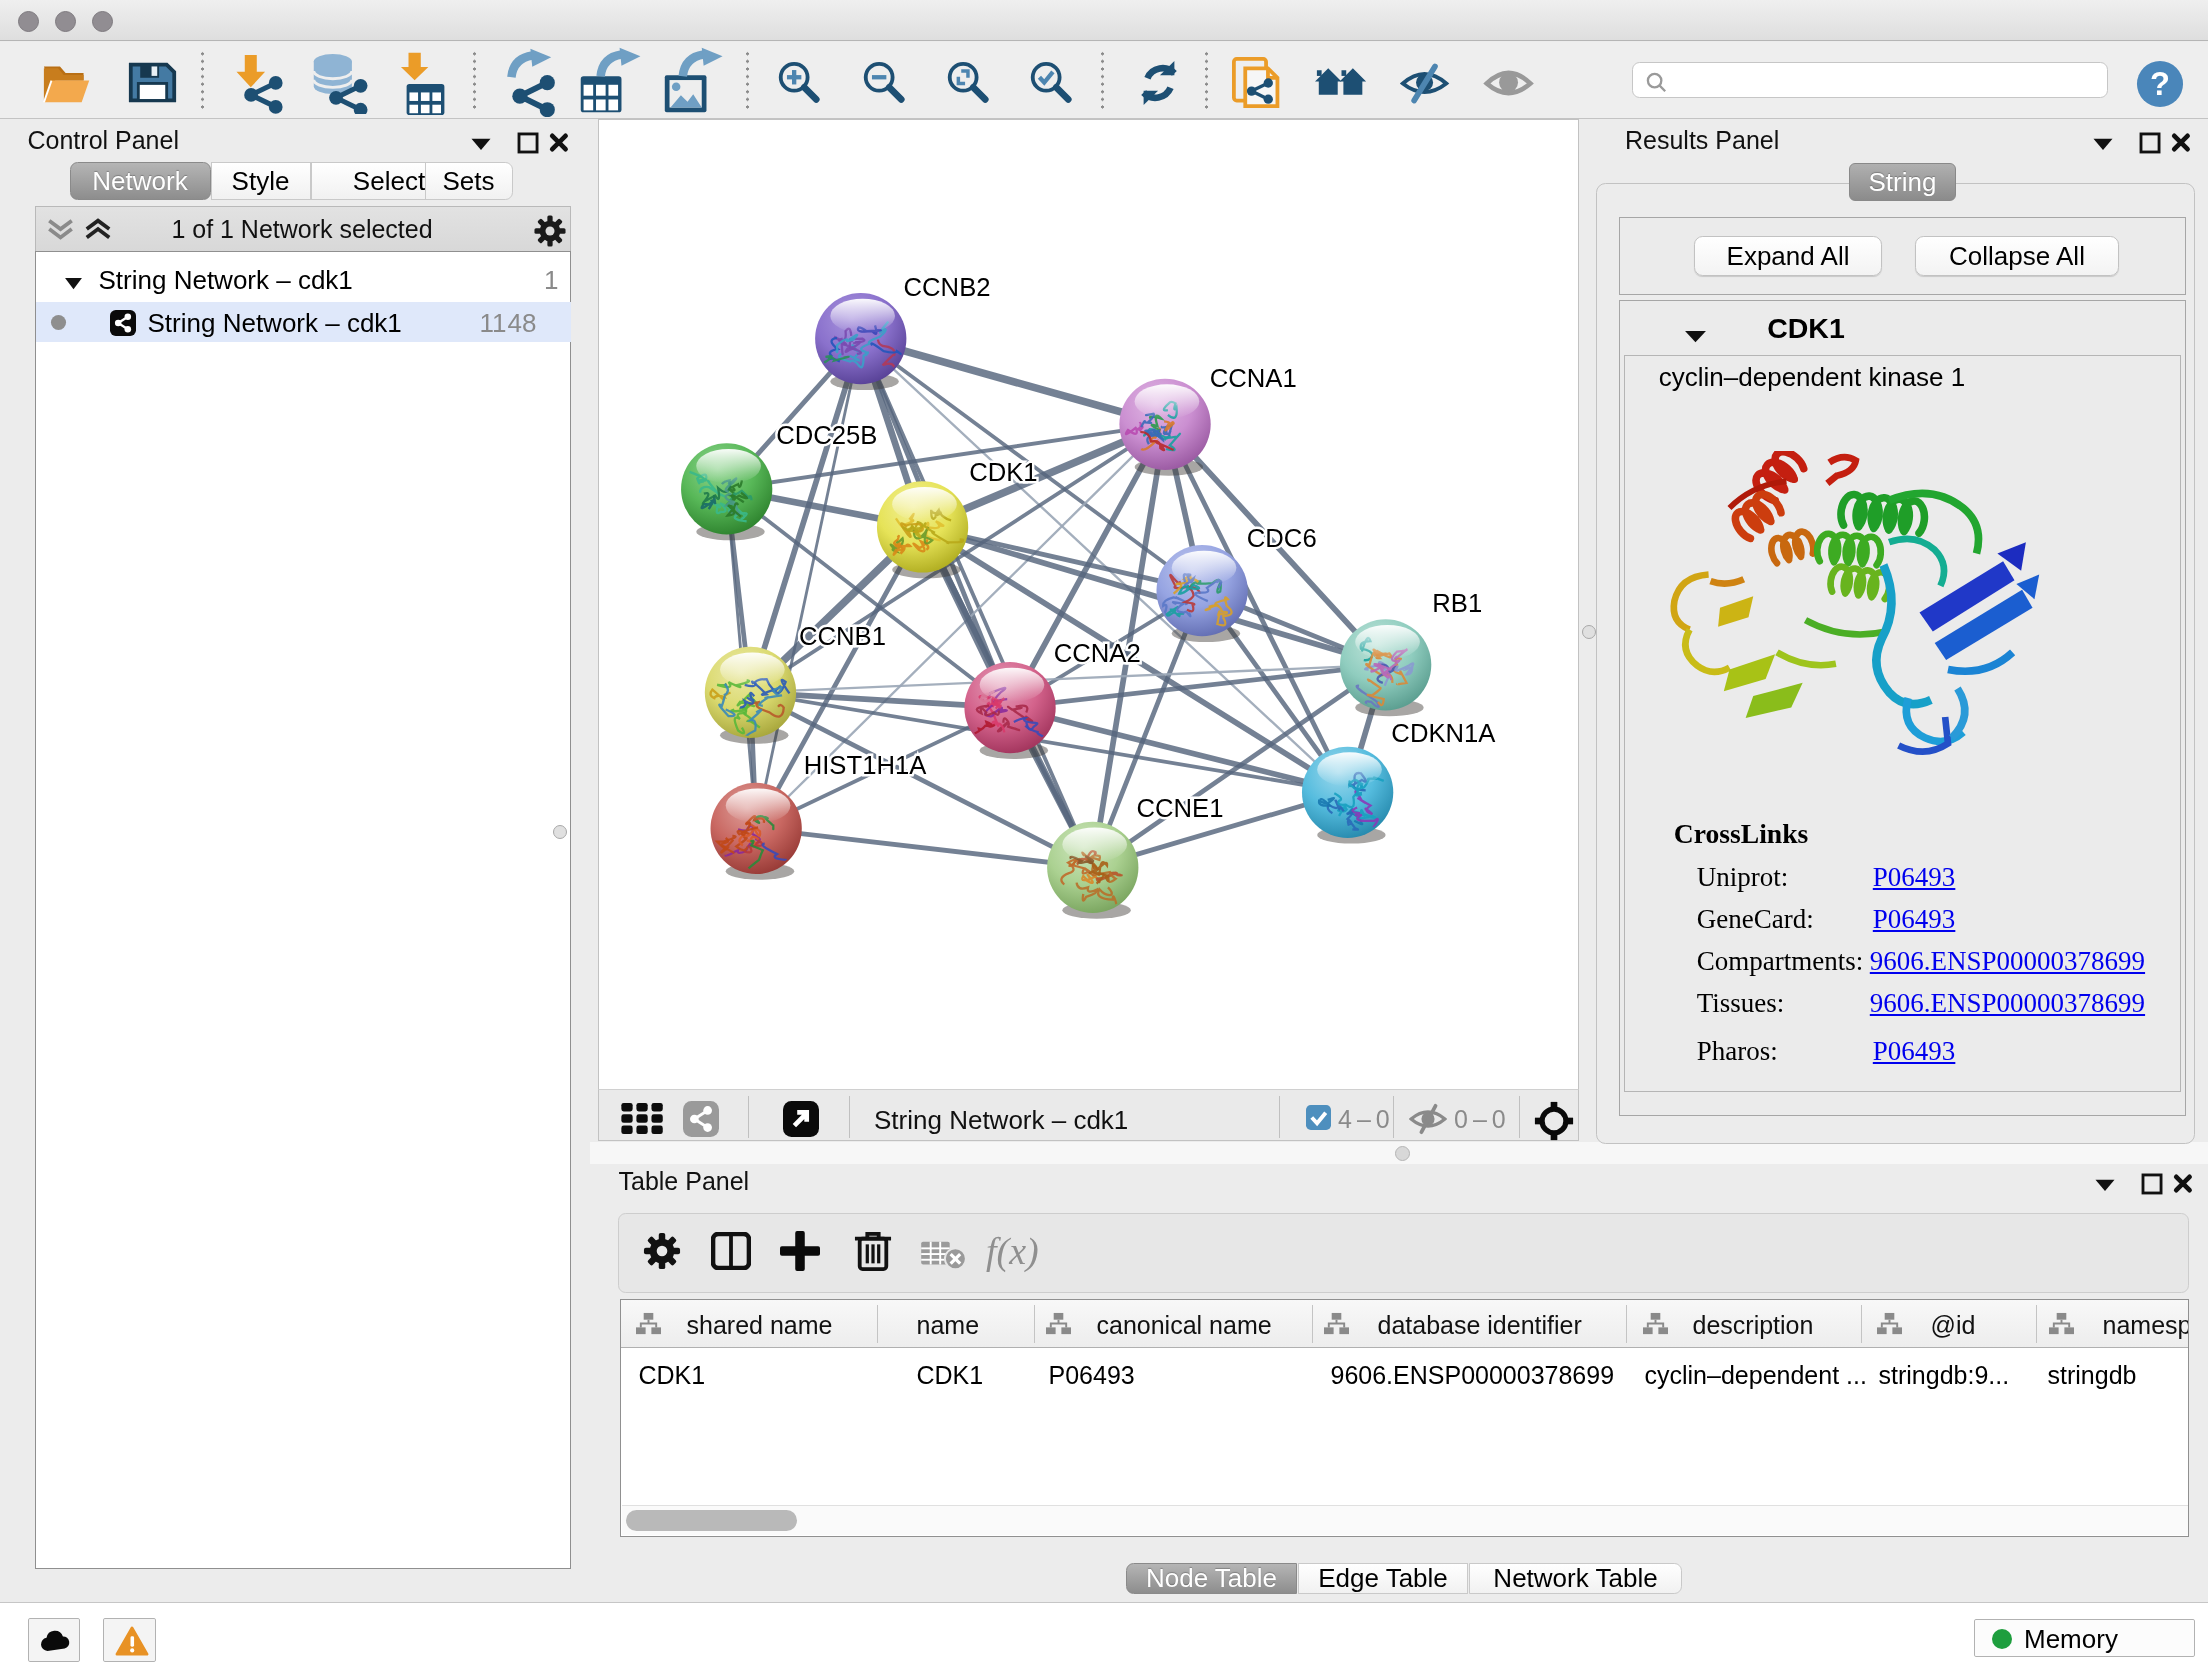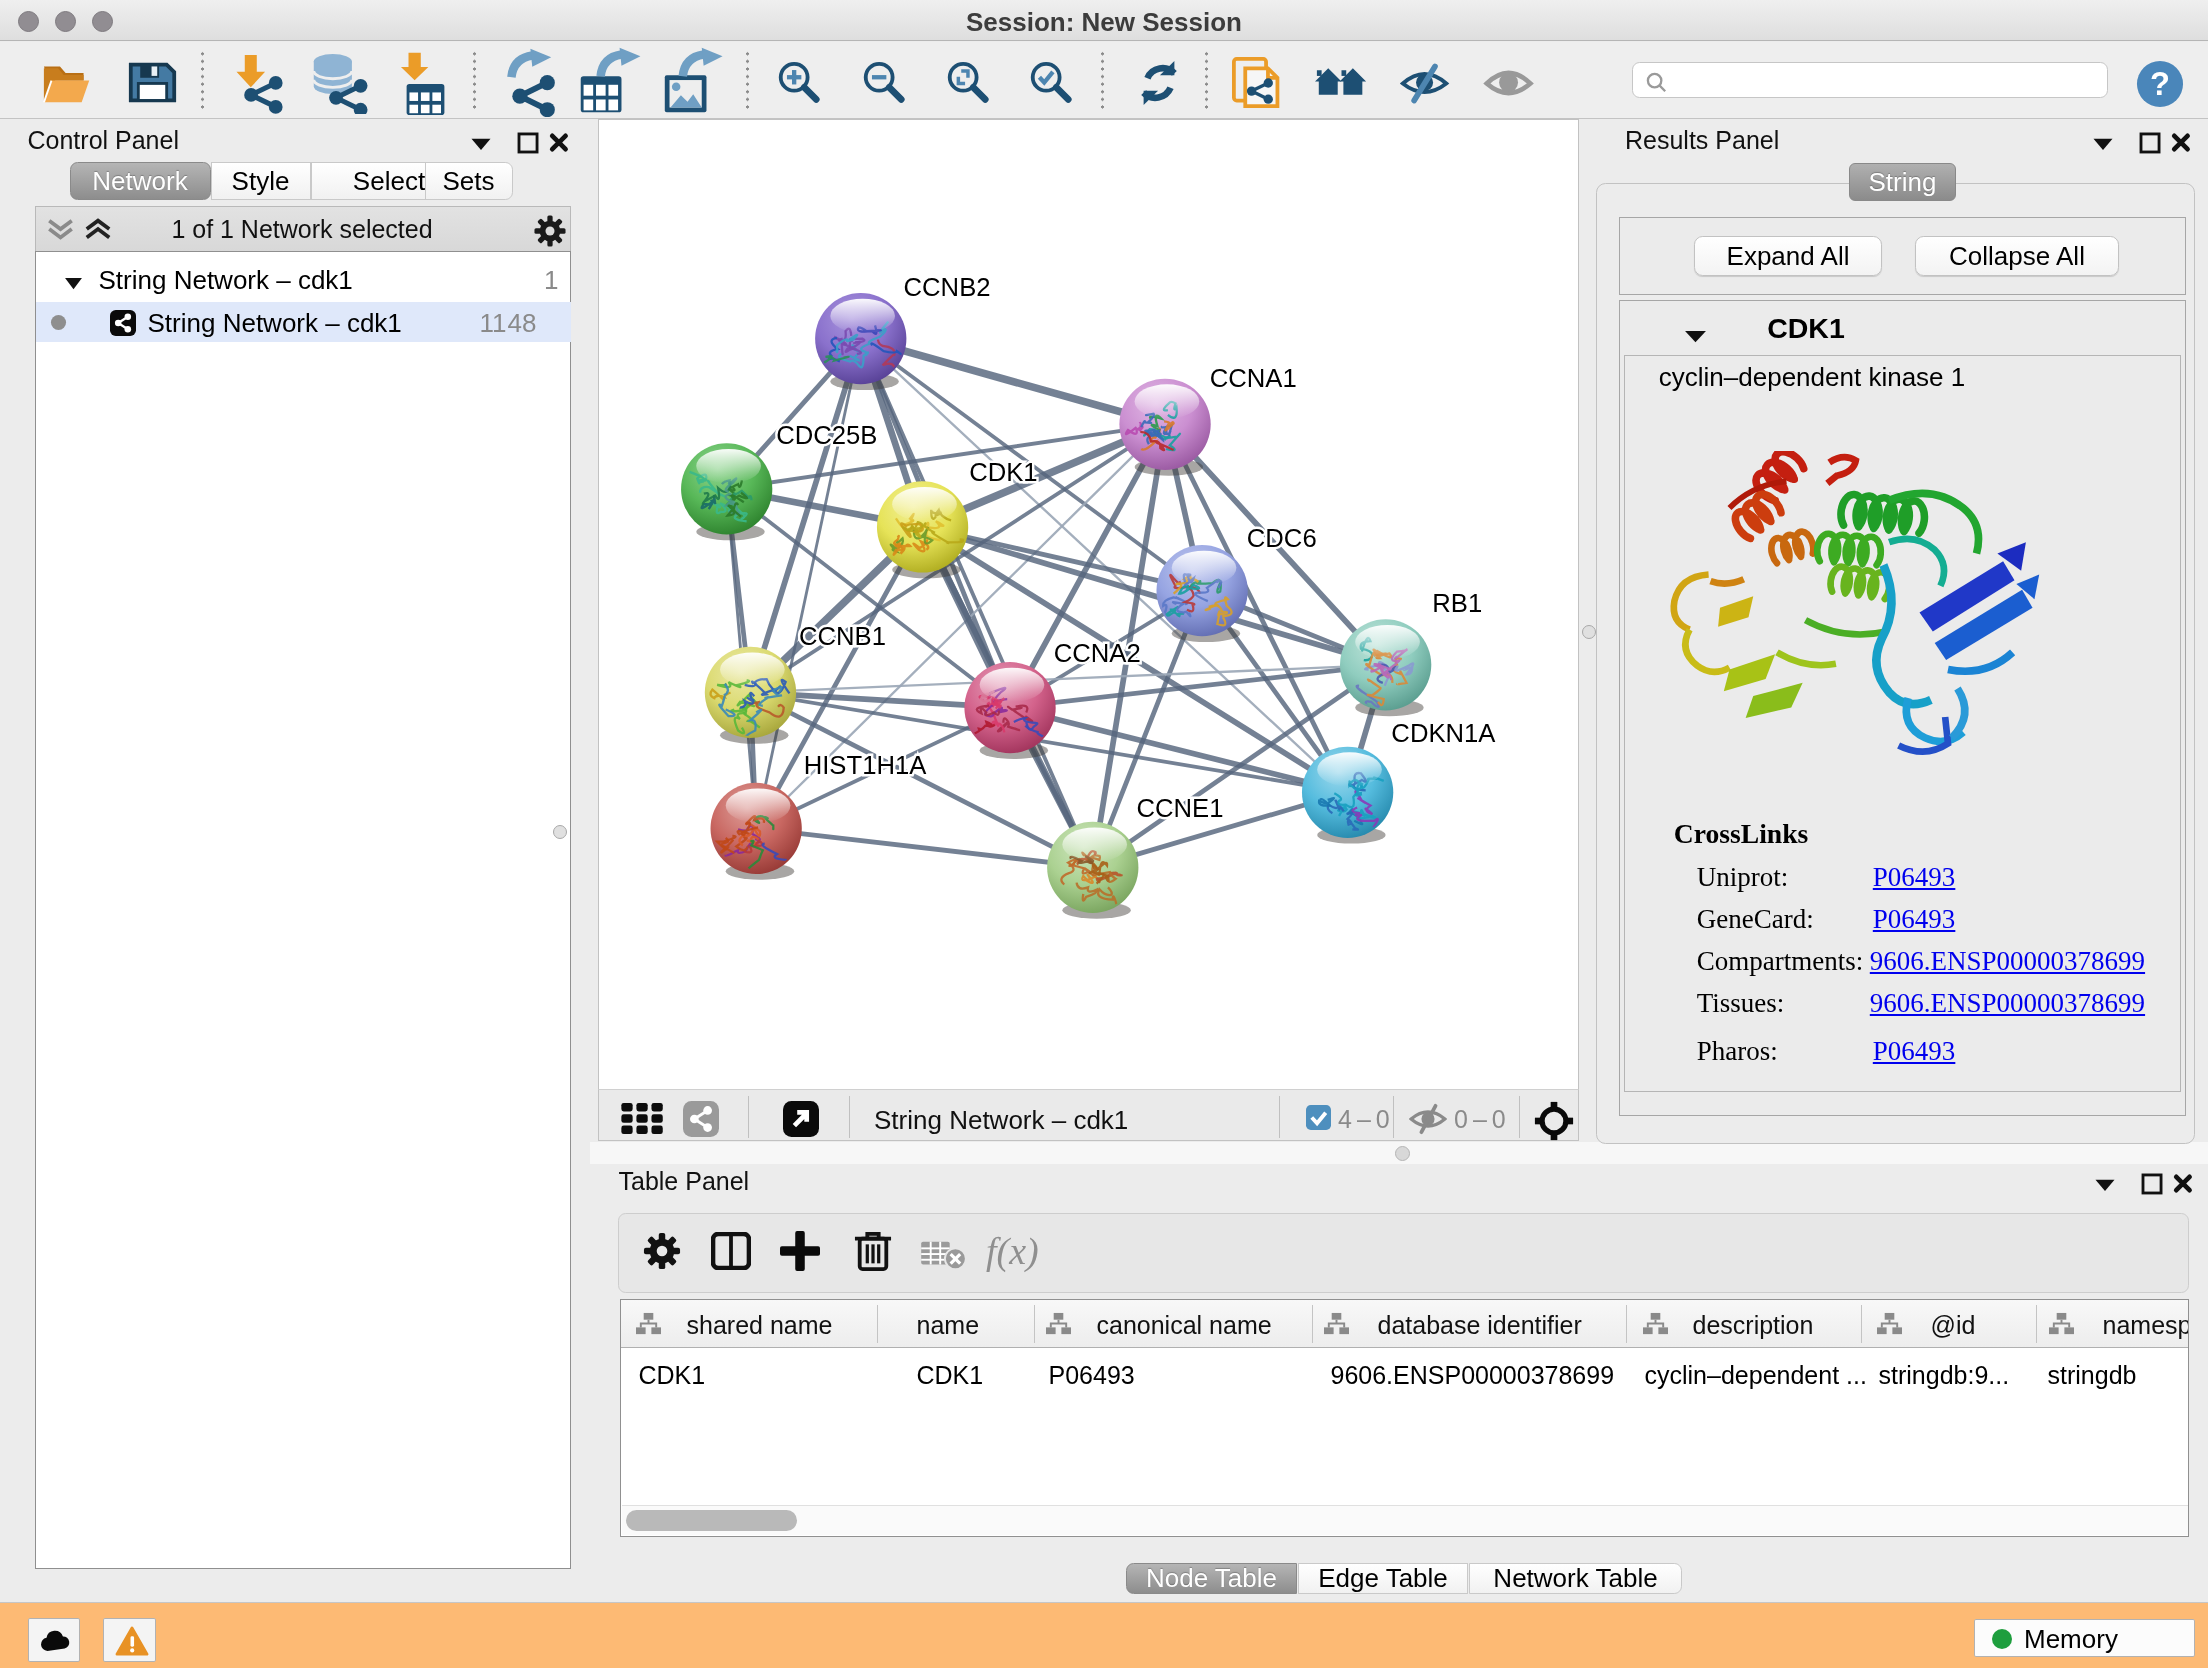--- a/index.html
+++ b/index.html
@@ -25,32 +25,31 @@
 .btn { position:absolute; height:40px; background:linear-gradient(#ffffff,#f3f3f3); border:1px solid #c2c2c2; border-radius:8.6px; font-size:26px; color:#000; text-align:center; box-shadow:0 1px 1px rgba(0,0,0,0.15); }
 .serif { font-family:"Liberation Serif",serif; }
 .link { color:#0000ee; text-decoration:underline; }
 
 .tp-toolbar { position:absolute; left:27.6px; top:49px; width:1571px; height:80px; background:#e7e7e7; border:1px solid #cdcdcd; border-radius:7.6px; }
 .dtable { position:absolute; left:29.5px; top:135px; width:1569px; height:238px; background:#fff; border:1px solid #909090; overflow:hidden; }
 .thead { position:absolute; left:0; top:0; width:1567px; height:48px; background:linear-gradient(#f8f8f8,#ededed); border-bottom:1px solid #b0b0b0; }
 .th-sep { position:absolute; top:4.8px; height:38px; width:1px; background:#c4c4c4; }
 .htxt { position:absolute; top:11.4px; font-size:25px; color:#111; }
 .ctxt { position:absolute; top:0px; font-size:25px; color:#000; }
-.statusbar { position:absolute; left:0; top:1602px; width:2208px; height:67px; background:#fdba74; border-top:1px solid #c6c6c6; }
+.statusbar { position:absolute; left:0; top:1602px; width:2208px; height:67px; background:#ffffff; border-top:1px solid #c6c6c6; }
 .sbtn { position:absolute; border:1px solid #b2b2b2; background:#f4f4f4; border-radius:1.9px; }
 text { font-family:"Liberation Sans",sans-serif; }
 </style>
 </head>
 <body>
 
 <div class="titlebar">
   <div class="light" style="left:18px;"></div>
   <div class="light" style="left:55px;"></div>
   <div class="light" style="left:92px;"></div>
-  <div class="title-text">Session: New Session</div>
 </div>
 
 <div class="toolbar">
   <div class="tsep" style="left:201px;"></div>
   <div class="tsep" style="left:473px;"></div>
   <div class="tsep" style="left:746px;"></div>
   <div class="tsep" style="left:1101px;"></div>
   <div class="tsep" style="left:1205px;"></div>
   <div class="searchbox"></div>
   <svg class="abs" style="left:1645px;top:28.5px;" width="25" height="25" viewBox="0 0 26 26">

